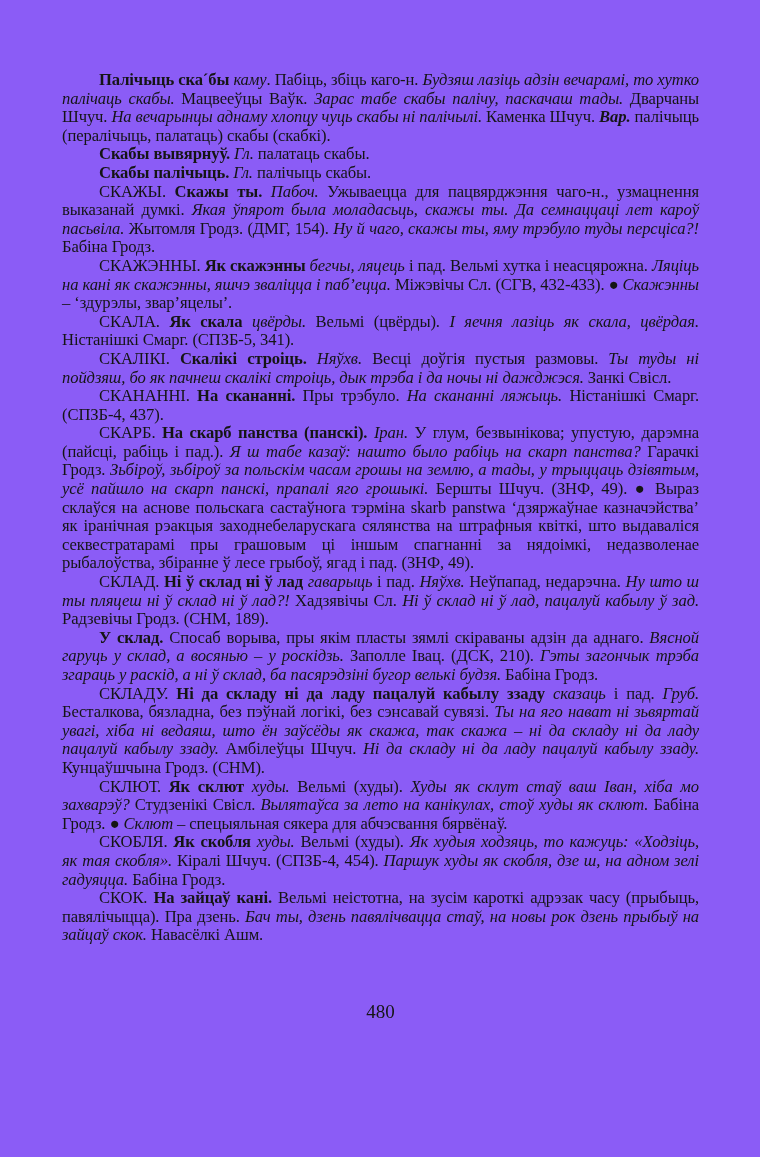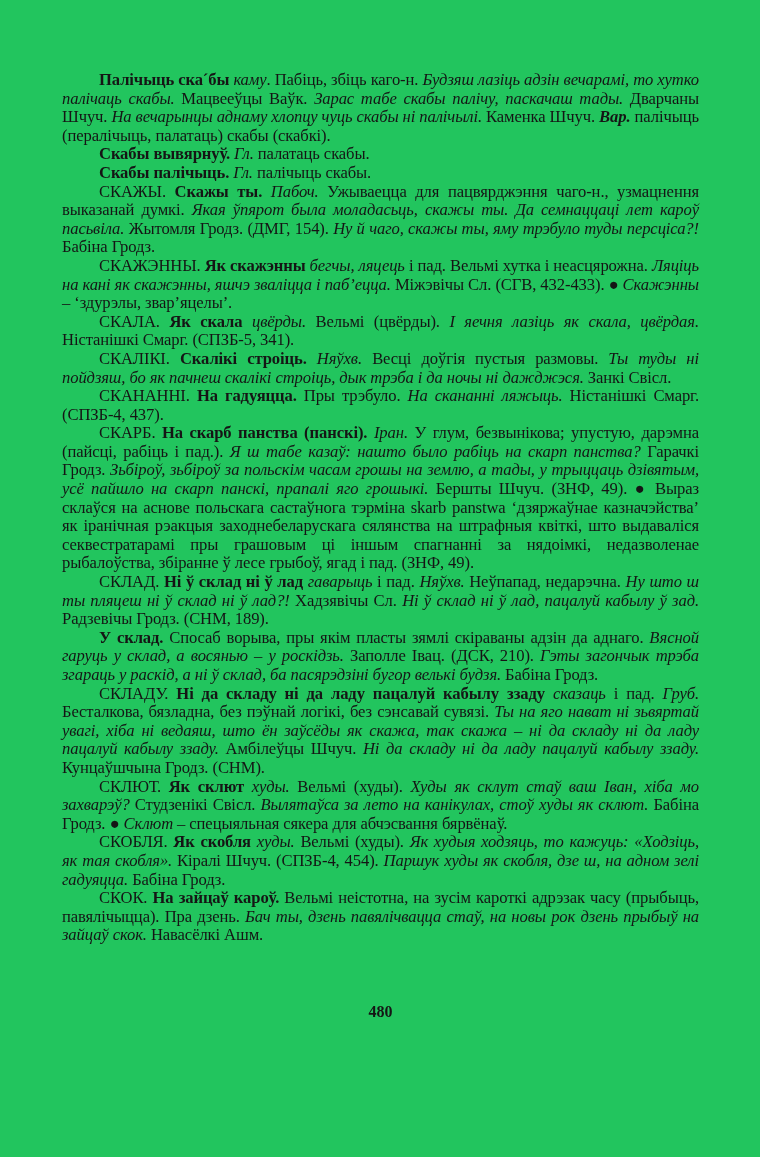--- a/index.html
+++ b/index.html
@@ -8,21 +8,21 @@
     height: 1157px;
     background: #ffffff;
     position: relative;
     overflow: hidden;
     font-family: "Liberation Serif", "DejaVu Serif", serif;
     color: #151515;
   }
   .page {
     position: absolute;
     inset: 0;
-    background: #22c55e;
+    background: #8b5cf6;
   }
   .text-block {
     position: absolute;
     left: 62px;
     top: 71px;
     width: 637px;
     font-size: 16.6px;
     line-height: 18.6px;
     text-align: justify;
     letter-spacing: -0.1px;
@@ -35,40 +35,40 @@
   .seg-n  { font-weight: normal; font-style: normal; }
   .seg-b  { font-weight: bold;   font-style: normal; }
   .seg-i  { font-weight: normal; font-style: italic; }
   .seg-bi { font-weight: bold;   font-style: italic; }
   .page-number {
     position: absolute;
     left: 62px;
     top: 1002px;
     width: 637px;
     text-align: center;
-    font-size: 16px;
+    font-size: 19px;
     line-height: 20px;
-    font-weight: bold;
+    font-weight: normal;
   }
 </style>
 </head>
 <body>
 
 <main class="page">
   <div class="text-block">
       <p class="entry"><span class="seg-b">Палічыць ска´бы </span><span class="seg-i">каму</span><span class="seg-n">. Пабіць, збіць каго-н. </span><span class="seg-i">Будзяш лазіць адзін вечарамі, то хутко палічаць скабы. </span><span class="seg-n">Мацвееўцы Ваўк. </span><span class="seg-i">Зарас табе скабы палічу, паскачаш тады. </span><span class="seg-n">Дварчаны Шчуч. </span><span class="seg-i">На вечарынцы аднаму хлопцу чуць скабы ні палічылі. </span><span class="seg-n">Каменка Шчуч. </span><span class="seg-bi">Вар. </span><span class="seg-n">палічыць (пералічыць, палатаць) скабы (скабкі).</span></p>
       <p class="entry"><span class="seg-b">Скабы вывярнуў. </span><span class="seg-i">Гл. </span><span class="seg-n">палатаць скабы.</span></p>
       <p class="entry"><span class="seg-b">Скабы палічыць. </span><span class="seg-i">Гл. </span><span class="seg-n">палічыць скабы.</span></p>
       <p class="entry"><span class="seg-n">СКАЖЫ. </span><span class="seg-b">Скажы ты. </span><span class="seg-i">Пабоч. </span><span class="seg-n">Ужываецца для пацвярджэння чаго-н., узмацнення выказанай думкі. </span><span class="seg-i">Якая ўпярот была моладасьць, скажы ты. Да семнаццаці лет кароў пасьвіла. </span><span class="seg-n">Жытомля Гродз. (ДМГ, 154). </span><span class="seg-i">Ну й чаго, скажы ты, яму трэбуло туды персціса?! </span><span class="seg-n">Бабіна Гродз.</span></p>
       <p class="entry"><span class="seg-n">СКАЖЭННЫ. </span><span class="seg-b">Як скажэнны </span><span class="seg-i">бегчы, ляцець </span><span class="seg-n">і пад. Вельмі хутка і неасцярожна. </span><span class="seg-i">Ляціць на кані як скажэнны, яшчэ зваліцца і паб’ецца. </span><span class="seg-n">Міжэвічы Сл. (СГВ, 432-433). ● </span><span class="seg-i">Скажэнны </span><span class="seg-n">– ‘здурэлы, звар’яцелы’.</span></p>
       <p class="entry"><span class="seg-n">СКАЛА. </span><span class="seg-b">Як скала </span><span class="seg-i">цвёрды. </span><span class="seg-n">Вельмі (цвёрды). </span><span class="seg-i">І яечня лазіць як скала, цвёрдая. </span><span class="seg-n">Ністанішкі Смарг. (СПЗБ-5, 341).</span></p>
       <p class="entry"><span class="seg-n">СКАЛІКІ. </span><span class="seg-b">Скалікі строіць. </span><span class="seg-i">Няўхв. </span><span class="seg-n">Весці доўгія пустыя размовы. </span><span class="seg-i">Ты туды ні пойдзяш, бо як пачнеш скалікі строіць, дык трэба і да ночы ні дажджэся. </span><span class="seg-n">Занкі Свісл.</span></p>
-      <p class="entry"><span class="seg-n">СКАНАННІ. </span><span class="seg-b">На гадуяцца. </span><span class="seg-n">Пры трэбуло. </span><span class="seg-i">На скананні ляжыць. </span><span class="seg-n">Ністанішкі Смарг. (СПЗБ-4, 437).</span></p>
+      <p class="entry"><span class="seg-n">СКАНАННІ. </span><span class="seg-b">На скананні. </span><span class="seg-n">Пры трэбуло. </span><span class="seg-i">На скананні ляжыць. </span><span class="seg-n">Ністанішкі Смарг. (СПЗБ-4, 437).</span></p>
       <p class="entry"><span class="seg-n">СКАРБ. </span><span class="seg-b">На скарб панства (панскі). </span><span class="seg-i">Іран. </span><span class="seg-n">У глум, безвынікова; упустую, дарэмна (пайсці, рабіць і пад.). </span><span class="seg-i">Я ш табе казаў: нашто было рабіць на скарп панства? </span><span class="seg-n">Гарачкі Гродз. </span><span class="seg-i">Зьбіроў, зьбіроў за польскім часам грошы на землю, а тады, у трыццаць дзівятым, усё пайшло на скарп панскі, прапалі яго грошыкі. </span><span class="seg-n">Бершты Шчуч. (ЗНФ, 49). ● Выраз склаўся на аснове польскага састаўнога тэрміна skarb panstwa ‘дзяржаўнае казначэйства’ як іранічная рэакцыя заходнебеларускага сялянства на штрафныя квіткі, што выдаваліся секвестратарамі пры грашовым ці іншым спагнанні за нядоімкі, недазволенае рыбалоўства, збіранне ў лесе грыбоў, ягад і пад. (ЗНФ, 49).</span></p>
       <p class="entry"><span class="seg-n">СКЛАД. </span><span class="seg-b">Ні ў склад ні ў лад </span><span class="seg-i">гаварыць </span><span class="seg-n">і пад. </span><span class="seg-i">Няўхв. </span><span class="seg-n">Неўпапад, недарэчна. </span><span class="seg-i">Ну што ш ты пляцеш ні ў склад ні ў лад?! </span><span class="seg-n">Хадзявічы Сл. </span><span class="seg-i">Ні ў склад ні ў лад, пацалуй кабылу ў зад. </span><span class="seg-n">Радзевічы Гродз. (СНМ, 189).</span></p>
       <p class="entry"><span class="seg-b">У склад. </span><span class="seg-n">Спосаб ворыва, пры якім пласты зямлі скіраваны адзін да аднаго. </span><span class="seg-i">Вясной гаруць у склад, а восянью – у роскідзь. </span><span class="seg-n">Заполле Івац. (ДСК, 210). </span><span class="seg-i">Гэты загончык трэба згараць у раскід, а ні ў склад, ба пасярэдзіні бугор велькі будзя. </span><span class="seg-n">Бабіна Гродз.</span></p>
       <p class="entry"><span class="seg-n">СКЛАДУ. </span><span class="seg-b">Ні да складу ні да ладу пацалуй кабылу ззаду </span><span class="seg-i">сказаць </span><span class="seg-n">і пад. </span><span class="seg-i">Груб. </span><span class="seg-n">Бесталкова, бязладна, без пэўнай логікі, без сэнсавай сувязі. </span><span class="seg-i">Ты на яго нават ні зьвяртай увагі, хіба ні ведаяш, што ён заўсёды як скажа, так скажа – ні да складу ні да ладу пацалуй кабылу ззаду. </span><span class="seg-n">Амбілеўцы Шчуч. </span><span class="seg-i">Ні да складу ні да ладу пацалуй кабылу ззаду. </span><span class="seg-n">Кунцаўшчына Гродз. (СНМ).</span></p>
       <p class="entry"><span class="seg-n">СКЛЮТ. </span><span class="seg-b">Як склют </span><span class="seg-i">худы. </span><span class="seg-n">Вельмі (худы). </span><span class="seg-i">Худы як склут стаў ваш Іван, хіба мо захварэў? </span><span class="seg-n">Студзенікі Свісл. </span><span class="seg-i">Вылятаўса за лето на канікулах, стоў худы як склют. </span><span class="seg-n">Бабіна Гродз. ● </span><span class="seg-i">Склют </span><span class="seg-n">– спецыяльная сякера для абчэсвання бярвёнаў.</span></p>
       <p class="entry"><span class="seg-n">СКОБЛЯ. </span><span class="seg-b">Як скобля </span><span class="seg-i">худы. </span><span class="seg-n">Вельмі (худы). </span><span class="seg-i">Як худыя ходзяць, то кажуць: «Ходзіць, як тая скобля». </span><span class="seg-n">Кіралі Шчуч. (СПЗБ-4, 454). </span><span class="seg-i">Паршук худы як скобля, дзе ш, на адном зелі гадуяцца. </span><span class="seg-n">Бабіна Гродз.</span></p>
-      <p class="entry"><span class="seg-n">СКОК. </span><span class="seg-b">На зайцаў кароў. </span><span class="seg-n">Вельмі неістотна, на зусім кароткі адрэзак часу (прыбыць, павялічыцца). Пра дзень. </span><span class="seg-i">Бач ты, дзень павялічвацца стаў, на новы рок дзень прыбыў на зайцаў скок. </span><span class="seg-n">Навасёлкі Ашм.</span></p>
+      <p class="entry"><span class="seg-n">СКОК. </span><span class="seg-b">На зайцаў кані. </span><span class="seg-n">Вельмі неістотна, на зусім кароткі адрэзак часу (прыбыць, павялічыцца). Пра дзень. </span><span class="seg-i">Бач ты, дзень павялічвацца стаў, на новы рок дзень прыбыў на зайцаў скок. </span><span class="seg-n">Навасёлкі Ашм.</span></p>
     </div>
   <div class="page-number">480</div>
 </main>
 
 </body></html>

